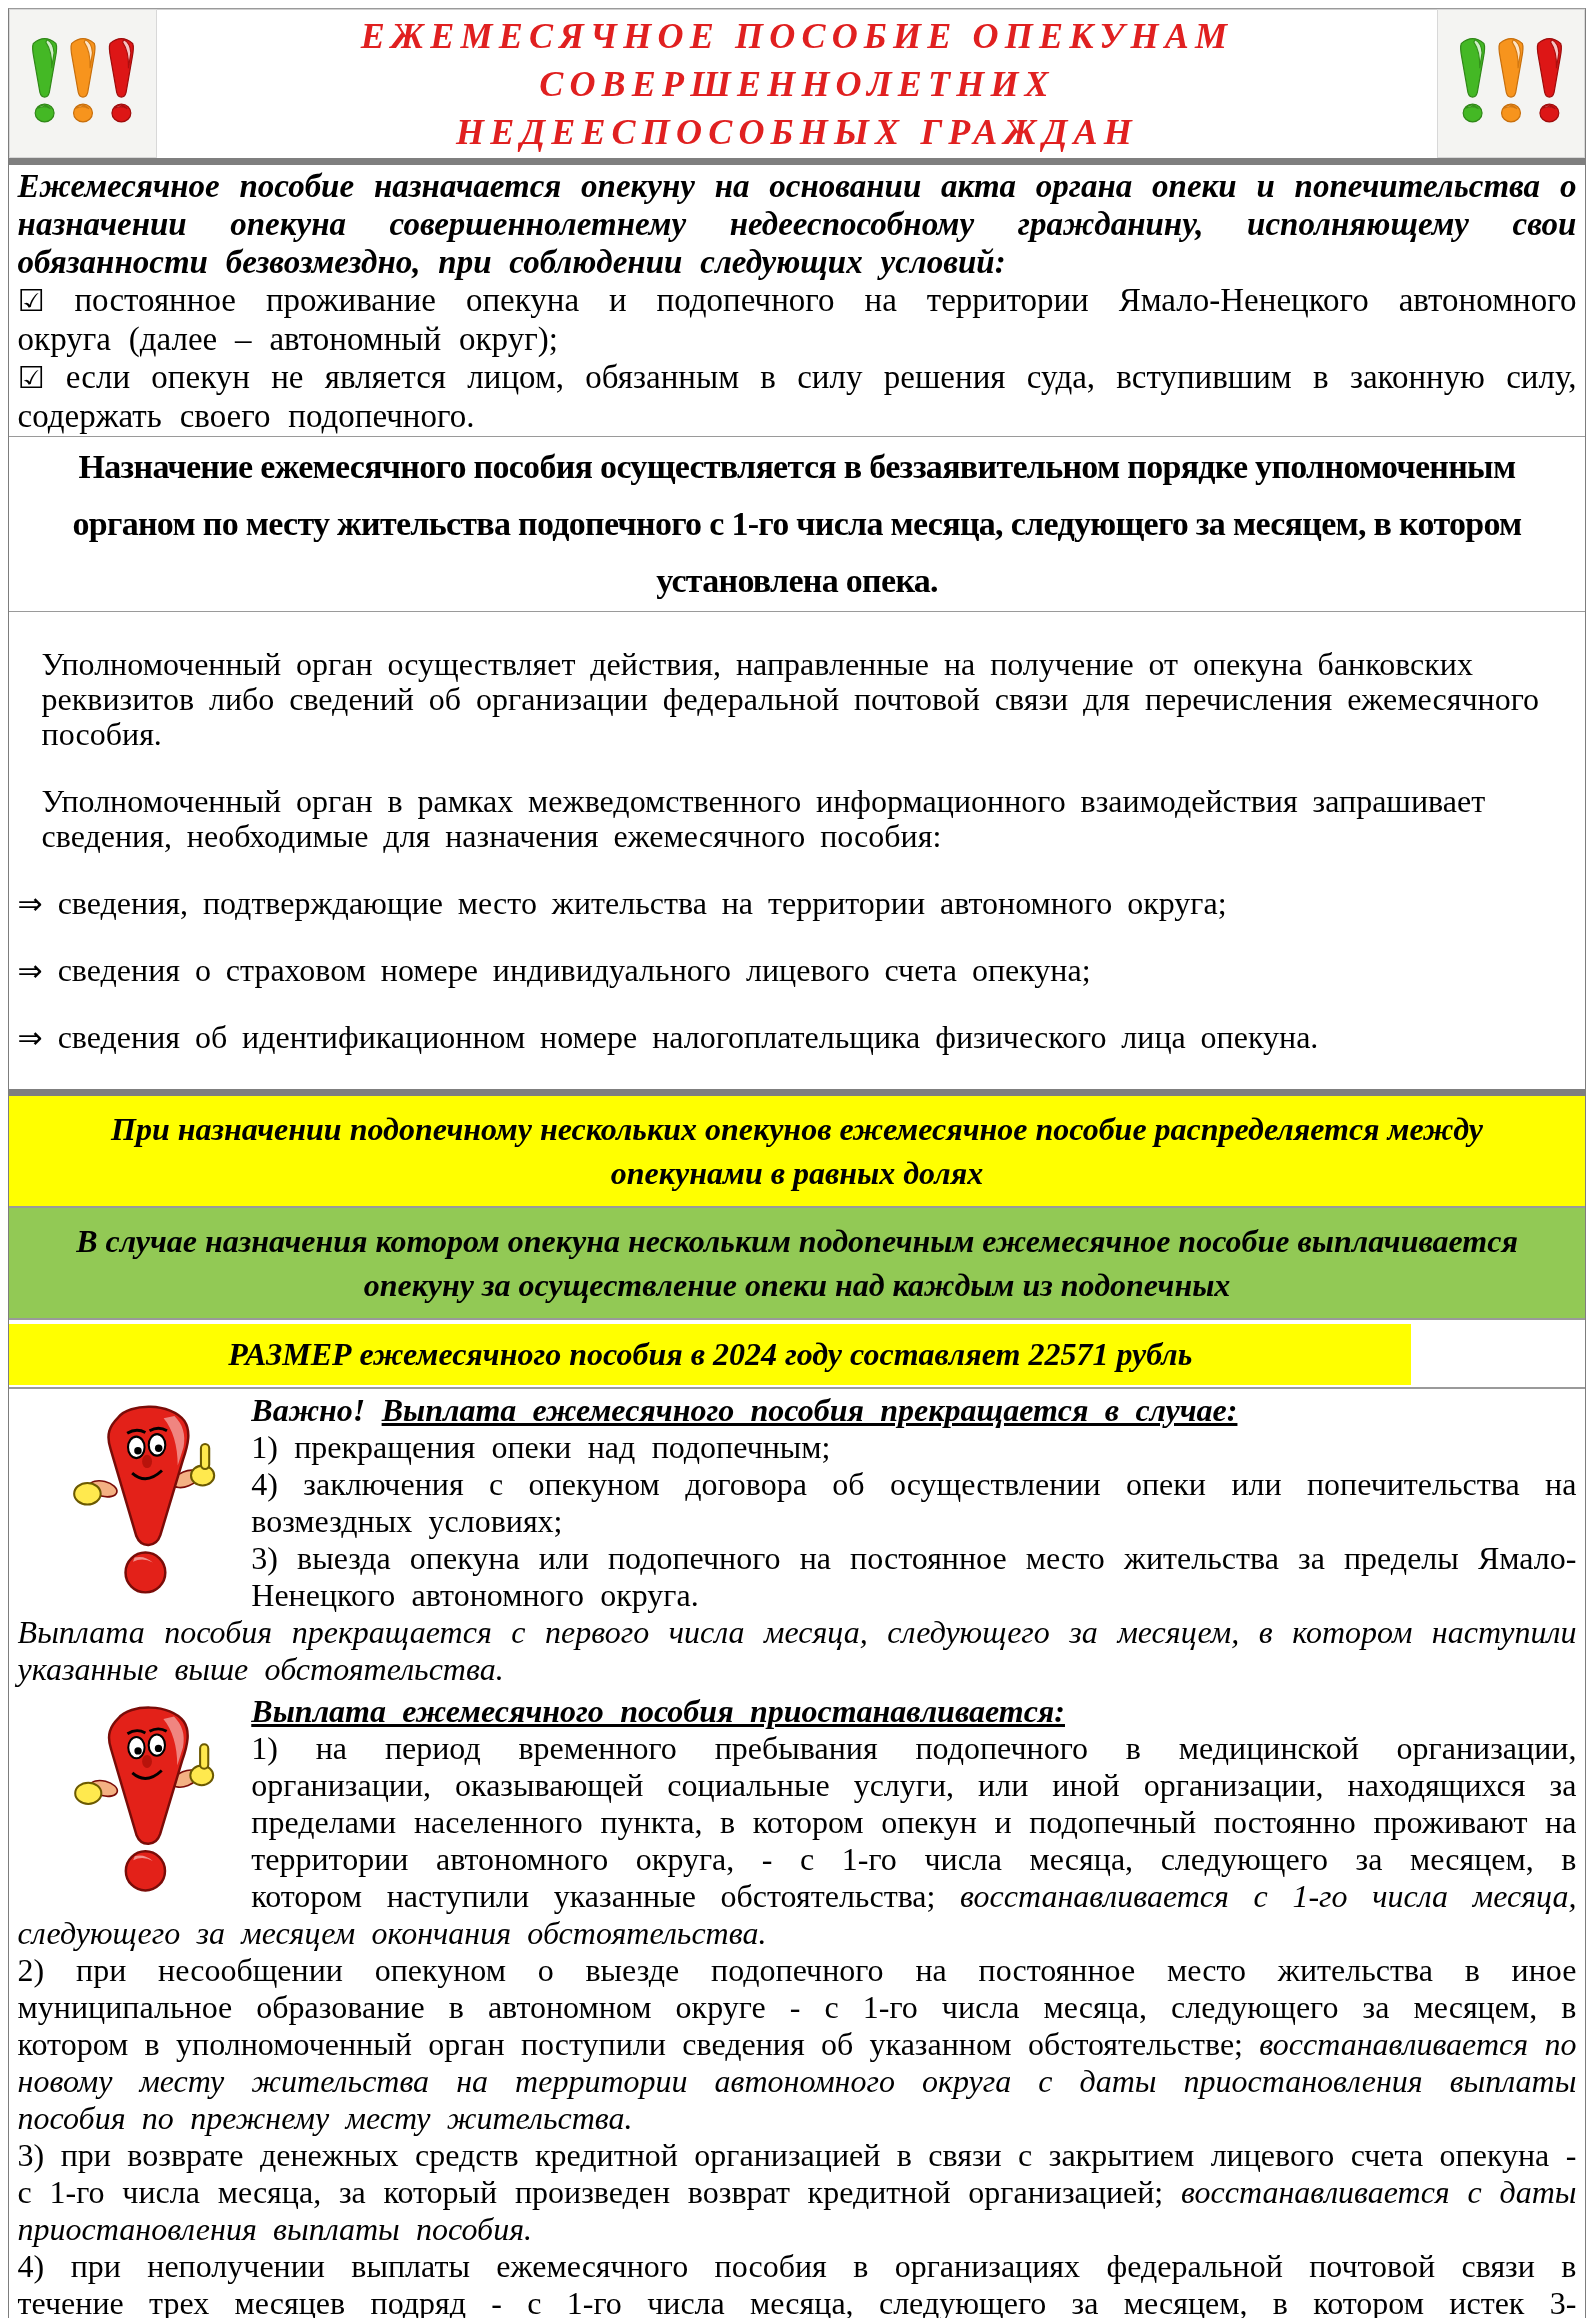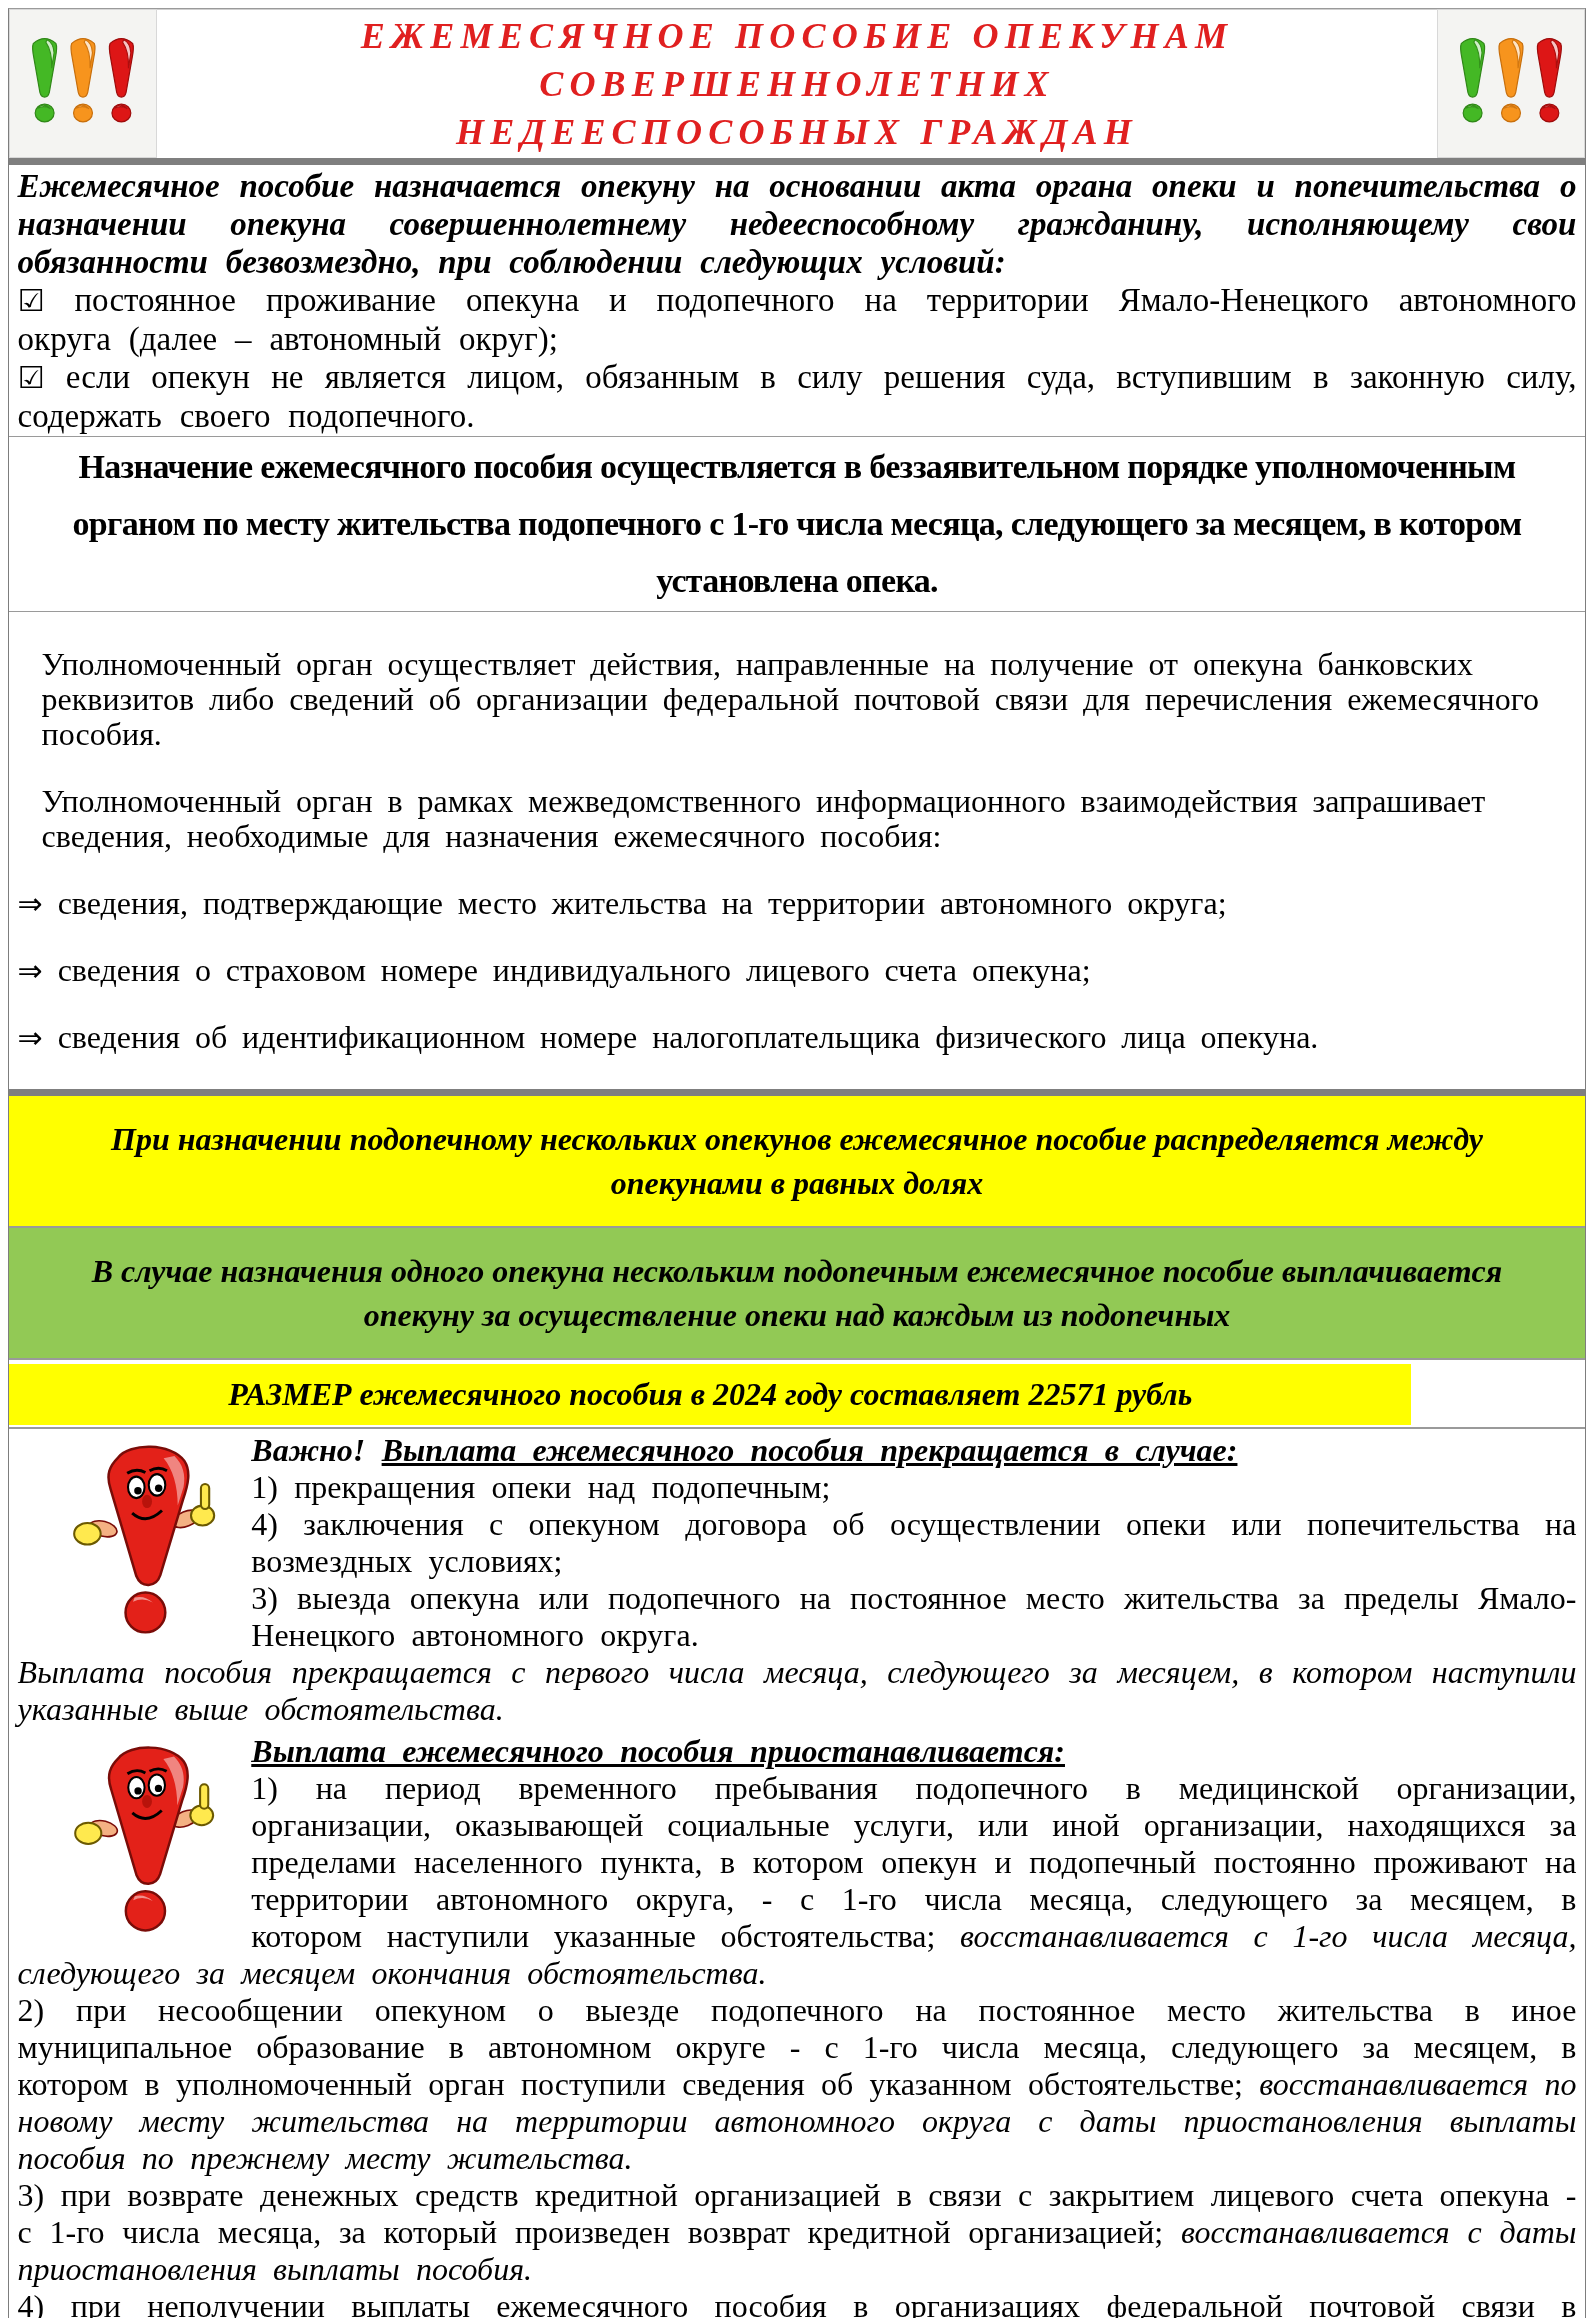--- a/index.html
+++ b/index.html
@@ -16,21 +16,21 @@
   .sec p{margin:0;}
   .lead{font-weight:bold;font-style:italic;word-spacing:9.6px;}
   .cond{word-spacing:9.6px;}
   .glyph{font-family:"DejaVu Sans", sans-serif;font-size:30px;}
   
   .appoint{border-top:1.4px solid #9a9a9a;text-align:center;font-weight:bold;font-size:34px;line-height:57px;letter-spacing:-0.7px;padding:1.4px 27.6px;}
   
   .org{border-top:1.4px solid #9a9a9a;font-size:32px;line-height:35px;word-spacing:6.9px;padding:2.8px 8.3px;}
   .org .ital{margin-left:24px;}
   
-  .hl{font-weight:bold;font-style:italic;text-align:center;font-size:32px;line-height:44px;padding:21px 41px;}
+  .hl{font-weight:bold;font-style:italic;text-align:center;font-size:32px;line-height:44px;padding:11px 41px;}
   .hl-yellow{background:#ffff00;}
   .hl-green{background:#92c955;border-top:2.1px solid #9a9a9a;border-bottom:2.1px solid #9a9a9a;}
   .size-row{padding:3.4px 0 2.1px 0;background:#fff;border-bottom:2.1px solid #9a9a9a;}
   .size-band{width:89%;background:#ffff00;font-weight:bold;font-style:italic;text-align:center;font-size:32px;line-height:43px;padding:9px 0;}
   
   .block{padding:2.8px 8.3px;font-size:32px;line-height:37px;text-align:justify;word-spacing:8.3px;}
   .block p{margin:0;}
   .fig{float:left;width:172px;height:203px;padding:4.1px 20.7px 0 41px;}
   .fig svg{width:100%;height:100%;}
   .blk-head{font-weight:bold;font-style:italic;text-align:left;}
@@ -110,21 +110,21 @@
     <p class="ital">Уполномоченный орган осуществляет действия, направленные на получение от опекуна банковских реквизитов либо сведений об организации федеральной почтовой связи для перечисления ежемесячного пособия.</p>
     <p class="ital">Уполномоченный орган в рамках межведомственного информационного взаимодействия запрашивает сведения, необходимые для назначения ежемесячного пособия:</p>
     <p><span class="glyph">⇒</span> <span>сведения, подтверждающие место жительства на территории автономного округа;</span></p>
     <p><span class="glyph">⇒</span> <span>сведения о страховом номере индивидуального лицевого счета опекуна;</span></p>
     <p><span class="glyph">⇒</span> <span>сведения об идентификационном номере налогоплательщика физического лица опекуна.</span></p>
   </div>
 
   <div class="bar"></div>
 
   <div class="hl hl-yellow">При назначении подопечному нескольких опекунов ежемесячное пособие распределяется между опекунами в равных долях</div>
-  <div class="hl hl-green">В случае назначения одного опекуна нескольким подопечным ежемесячное пособие выплачивается опекуну за осуществление опеки над каждым из подопечных</div>
+  <div class="hl hl-green">В случае назначения котором опекуна нескольким подопечным ежемесячное пособие выплачивается опекуну за осуществление опеки над каждым из подопечных</div>
   <div class="size-row">
     <div class="size-band">РАЗМЕР ежемесячного пособия в 2024 году составляет 22571 рубль</div>
   </div>
 
   <div class="block">
     <div class="fig">
       <svg viewBox="0 0 205 245">
           <use href="#excl-cartoon"></use>
         </svg>
     </div>

